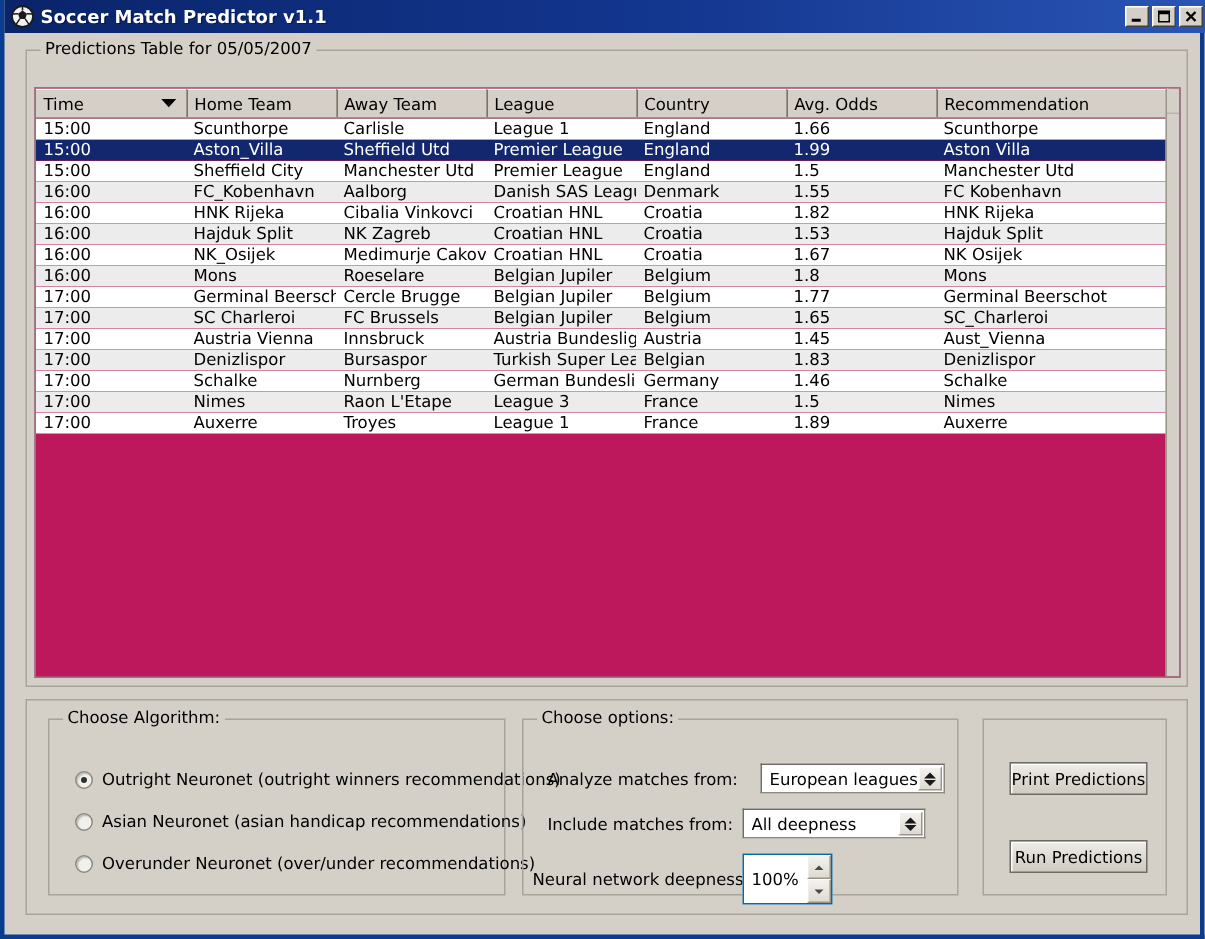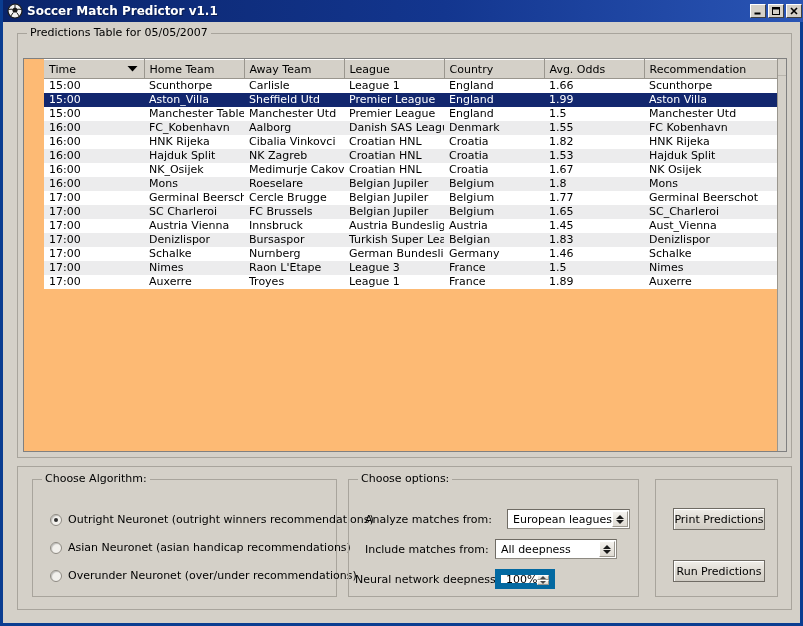--- a/index.html
+++ b/index.html
@@ -102,25 +102,24 @@
     left: 14px; top: 33px;
     width: 775px; height: 425px;
   }
 
   
   #table-wrap {
     position: absolute;
     left: 5px; top: 24px;
     width: 764px; height: 394px;
     box-sizing: border-box;
-    background: #fdba74;
+    background: #be185d;
     border: 1px solid #808080;
     border-right-color: #808080;
     overflow: hidden;
-    padding-left: 20px;
   }
   table.grid {
     border-collapse: collapse;
     width: 754px;
     table-layout: fixed;
     font-size: 11px;
   }
   table.grid th {
     height: 19px;
     background: #d4d0c8;
@@ -283,23 +282,23 @@
     width: 0; height: 0;
     border-left: 4px solid transparent;
     border-right: 4px solid transparent;
     border-top: 4px solid #1a1a1a;
   }
 
   .spinner {
     position: relative;
     display: flex;
     align-items: stretch;
-    height: 20px;
-    box-sizing: border-box;
-    border: 6px solid #0369a1;
+    height: 34px;
+    box-sizing: border-box;
+    border: 1px solid #0369a1;
     background: #ffffff;
   }
   .spinner .spin-value {
     width: 42px;
     display: flex;
     align-items: center;
     padding-left: 5px;
     font-size: 11px;
     background: #ffffff;
     box-sizing: border-box;
@@ -426,21 +425,21 @@
               <td>15:00</td>
               <td>Aston_Villa</td>
               <td>Sheffield Utd</td>
               <td>Premier League</td>
               <td>England</td>
               <td>1.99</td>
               <td>Aston Villa</td>
             </tr>
             <tr class="row-even">
               <td>15:00</td>
-              <td>Manchester Table</td>
+              <td>Sheffield City</td>
               <td>Manchester Utd</td>
               <td>Premier League</td>
               <td>England</td>
               <td>1.5</td>
               <td>Manchester Utd</td>
             </tr>
             <tr class="row-odd">
               <td>16:00</td>
               <td>FC_Kobenhavn</td>
               <td>Aalborg</td>

